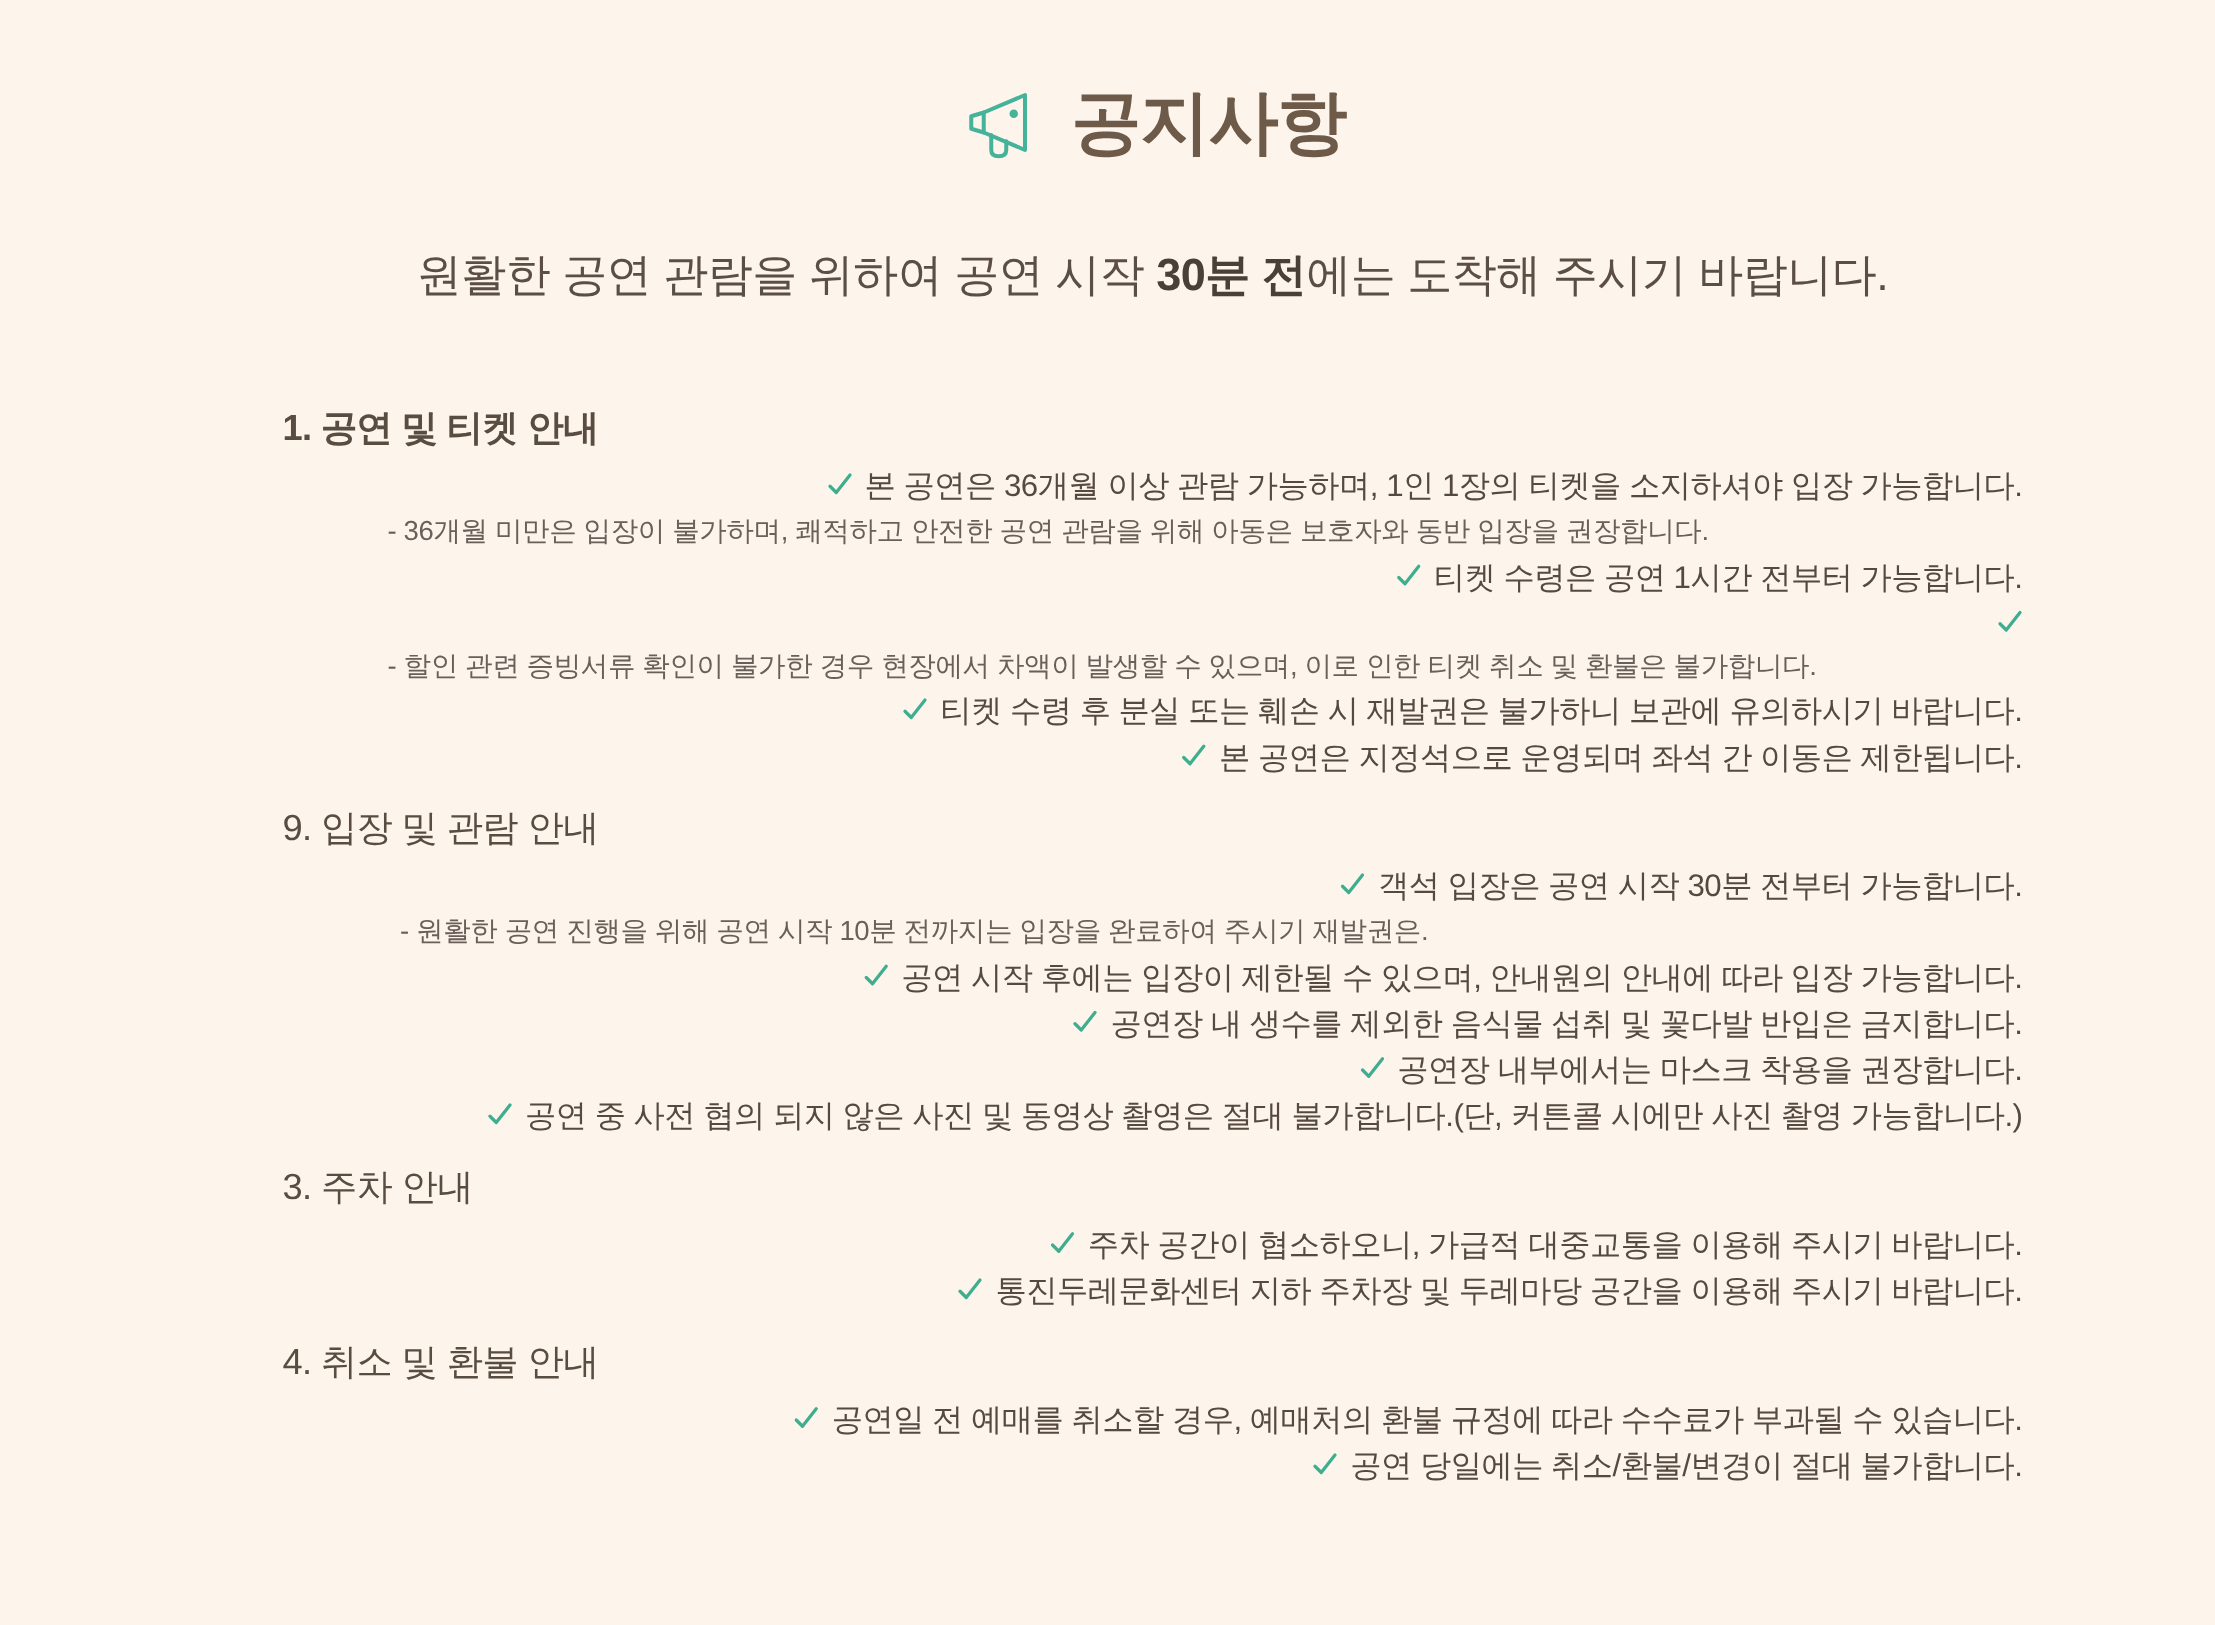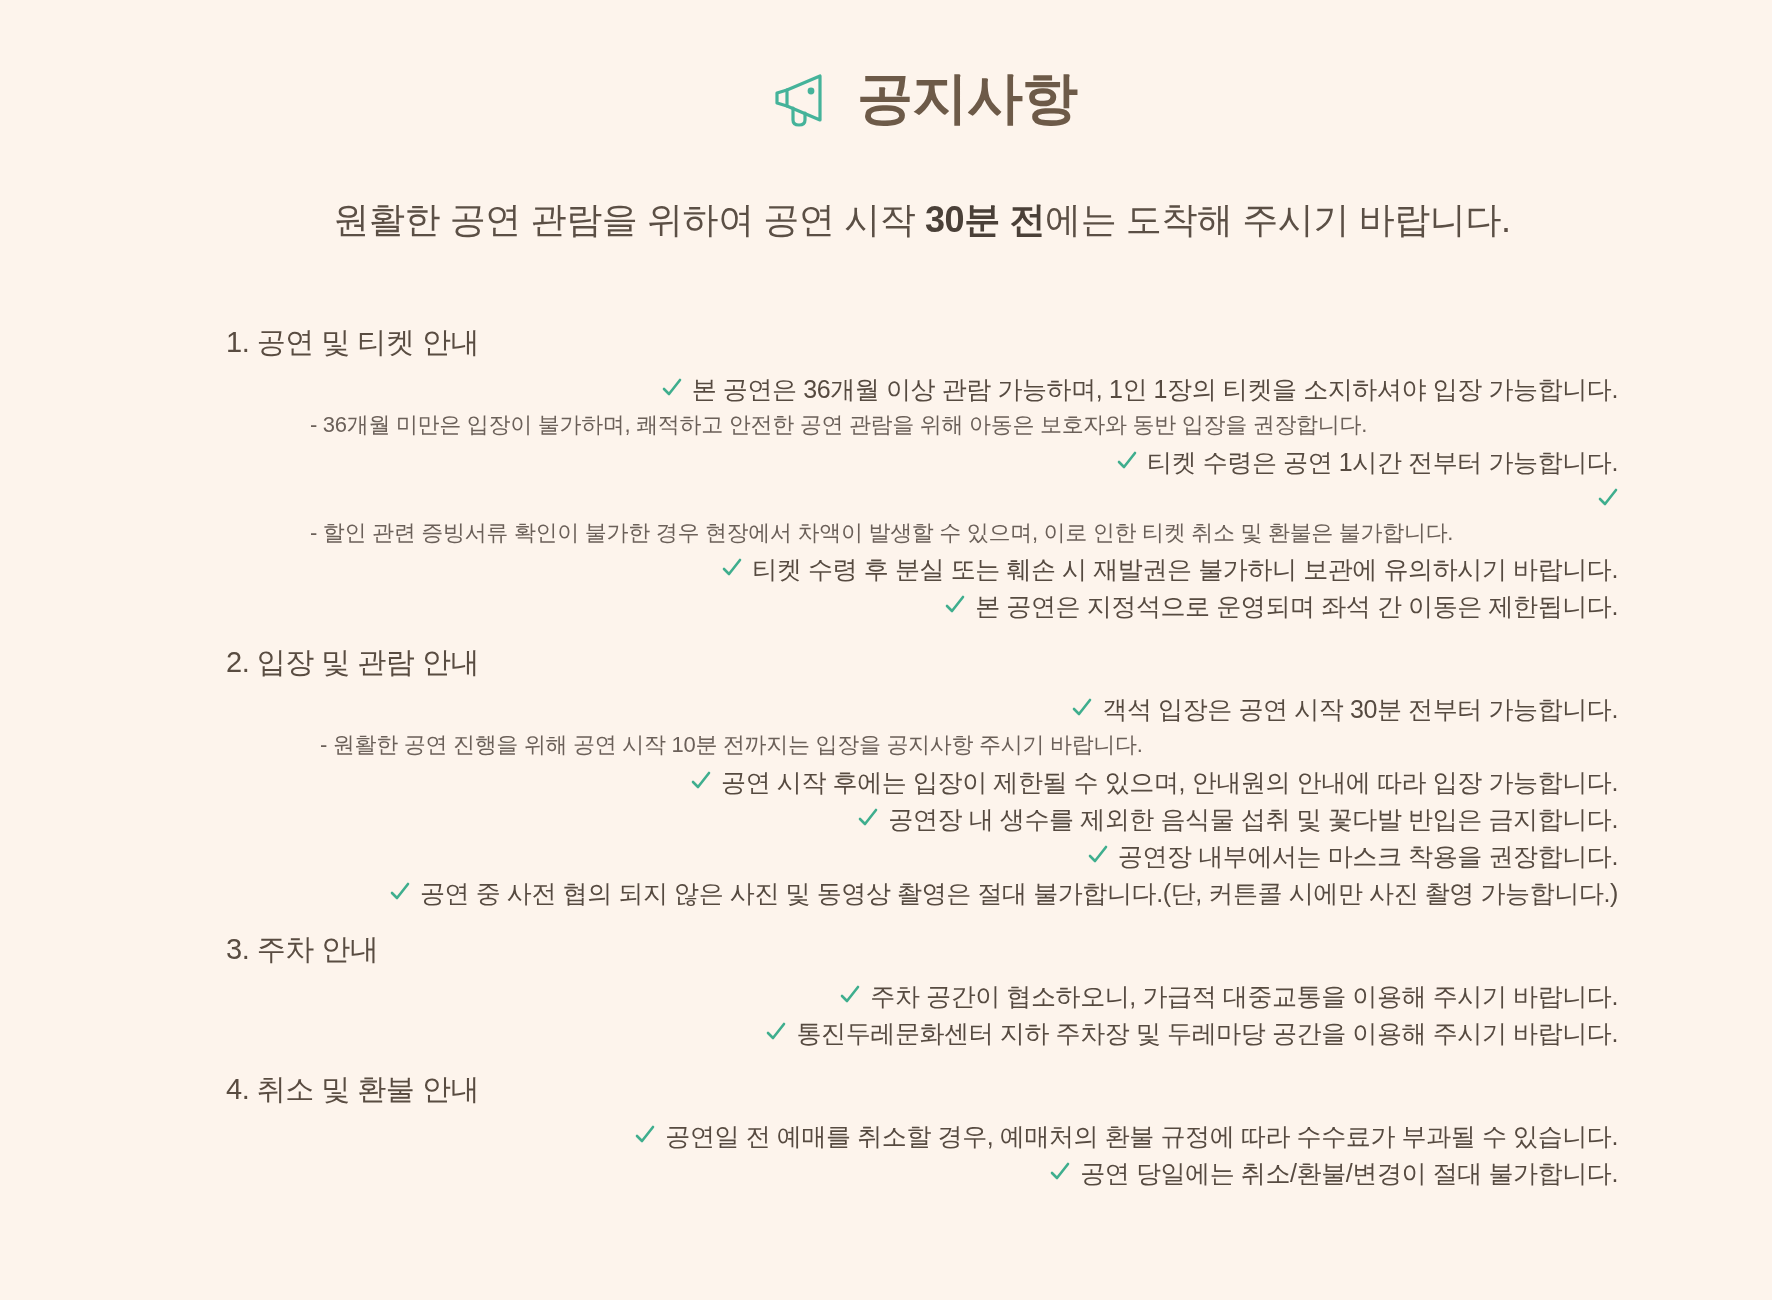--- a/index.html
+++ b/index.html
@@ -67,20 +67,21 @@
   }
   .section-title {
     font-size: 29px;
     color: #594c41;
     letter-spacing: -0.5px;
     margin-bottom: 10px;
     margin-top: 20px;
   }
   .section:first-child .section-title {
     margin-top: 0;
+    font-weight: bold;
   }
   .items {
     padding-left: 32px;
   }
   .item-row {
     display: flex;
     align-items: flex-start;
     gap: 10px;
     margin-bottom: 4px;
     justify-content: flex-end;
@@ -181,32 +182,32 @@
                 <path d="M2 11 L7 16 L18 2" fill="none" stroke="#3fae8e" stroke-width="2.6" stroke-linecap="round" stroke-linejoin="round"></path>
               </svg>
           </span>
           <span class="item-text">본 공연은 지정석으로 운영되며 좌석 간 이동은 제한됩니다.</span>
         </div>
 
       </div>
     </div>
 
     <div class="section">
-      <div class="section-title">2.  입장 및 관람 안내</div>
+      <div class="section-title">9.  입장 및 관람 안내</div>
       <div class="items">
 
         <div class="item-row">
           <span class="check-icon">
             <svg viewBox="0 0 20 20" width="20" height="20" xmlns="http://www.w3.org/2000/svg">
                 <path d="M2 11 L7 16 L18 2" fill="none" stroke="#3fae8e" stroke-width="2.6" stroke-linecap="round" stroke-linejoin="round"></path>
               </svg>
           </span>
           <span class="item-text">객석 입장은 공연 시작 30분 전부터 가능합니다.</span>
         </div>
-        <div class="subitem indent-more">- 원활한 공연 진행을 위해 공연 시작 10분 전까지는 입장을 공지사항 주시기 바랍니다.</div>
+        <div class="subitem indent-more">- 원활한 공연 진행을 위해 공연 시작 10분 전까지는 입장을 완료하여 주시기 재발권은.</div>
 
         <div class="item-row">
           <span class="check-icon">
             <svg viewBox="0 0 20 20" width="20" height="20" xmlns="http://www.w3.org/2000/svg">
                 <path d="M2 11 L7 16 L18 2" fill="none" stroke="#3fae8e" stroke-width="2.6" stroke-linecap="round" stroke-linejoin="round"></path>
               </svg>
           </span>
           <span class="item-text">공연 시작 후에는 입장이 제한될 수 있으며, 안내원의 안내에 따라 입장 가능합니다.</span>
         </div>
 

